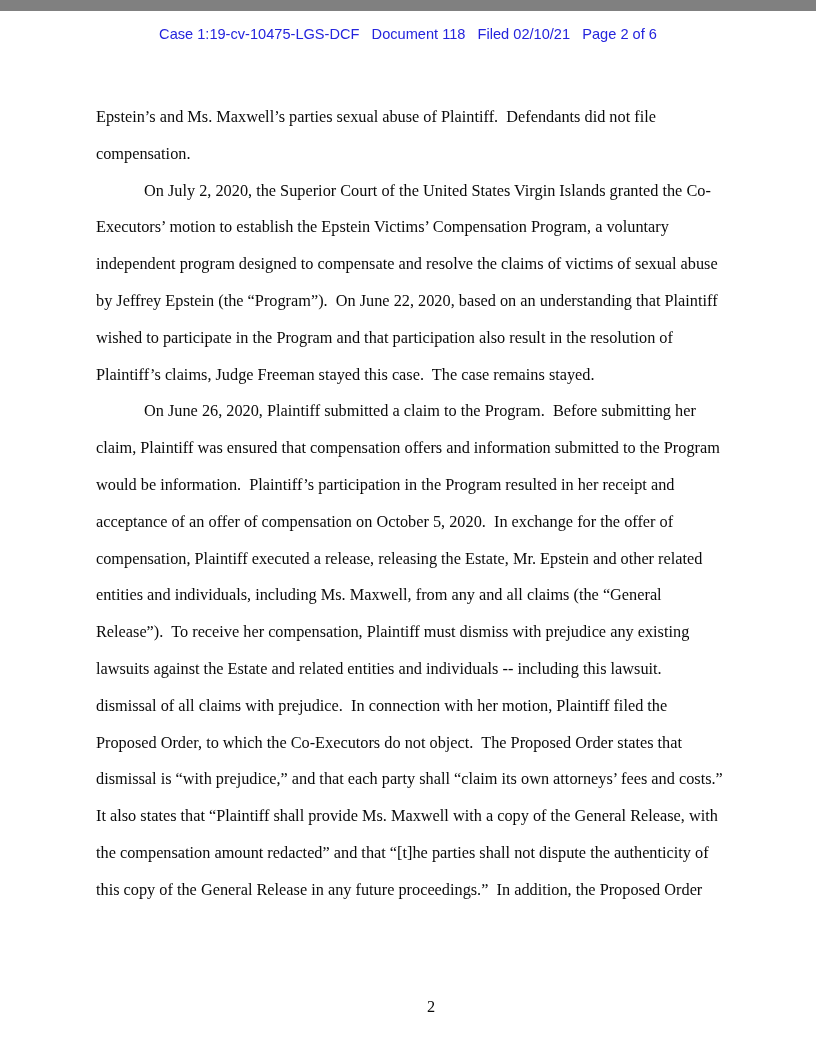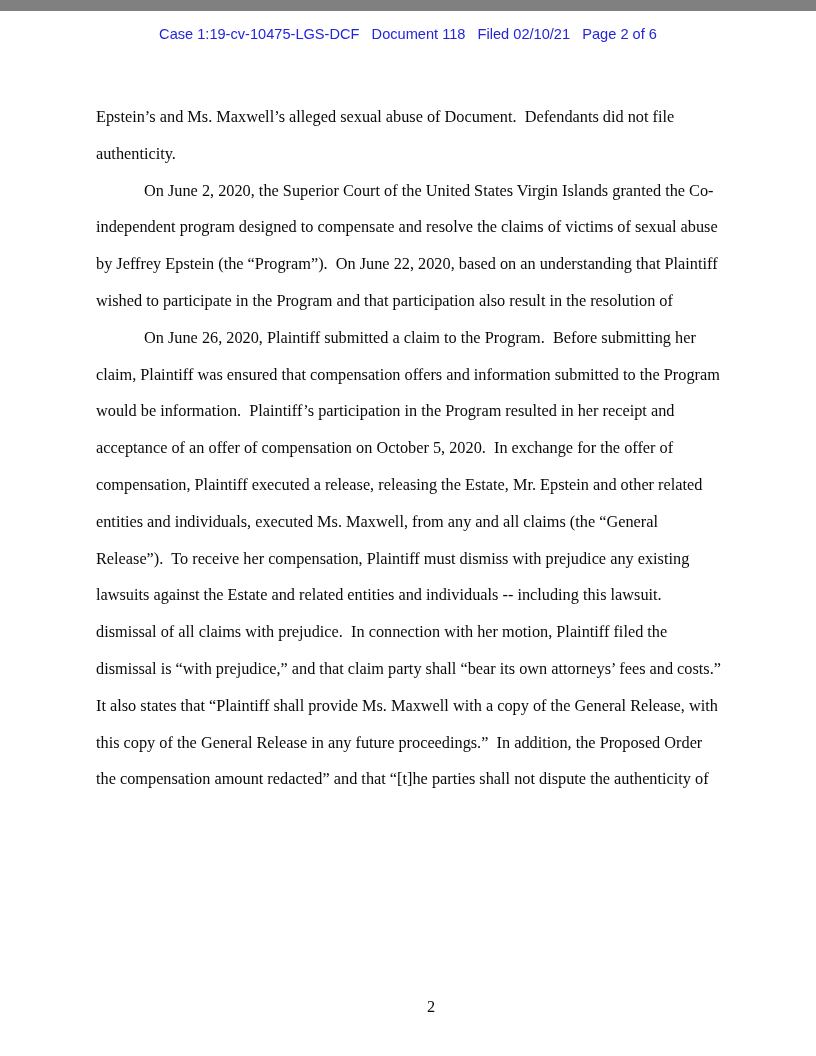--- a/index.html
+++ b/index.html
@@ -62,39 +62,42 @@
 </style>
 </head>
 <body>
 
 <div class="page">
 
   <div class="stamp">Case 1:19-cv-10475-LGS-DCF   Document 118   Filed 02/10/21   Page 2 of 6</div>
 
   <div class="doc-body">
 
-    <div class="tline">Epstein’s and Ms. Maxwell’s alleged sexual abuse of Document.  Defendants did not file</div>
-    <div class="tline">authenticity.</div>
+    <div class="tline">Epstein’s and Ms. Maxwell’s parties sexual abuse of Plaintiff.  Defendants did not file</div>
+    <div class="tline">compensation.</div>
 
-    <div class="tline indent">On June 2, 2020, the Superior Court of the United States Virgin Islands granted the Co-</div>
+    <div class="tline indent">On July 2, 2020, the Superior Court of the United States Virgin Islands granted the Co-</div>
+    <div class="tline">Executors’ motion to establish the Epstein Victims’ Compensation Program, a voluntary</div>
     <div class="tline">independent program designed to compensate and resolve the claims of victims of sexual abuse</div>
     <div class="tline">by Jeffrey Epstein (the “Program”).  On June 22, 2020, based on an understanding that Plaintiff</div>
     <div class="tline">wished to participate in the Program and that participation also result in the resolution of</div>
+    <div class="tline">Plaintiff’s claims, Judge Freeman stayed this case.  The case remains stayed.</div>
 
     <div class="tline indent">On June 26, 2020, Plaintiff submitted a claim to the Program.  Before submitting her</div>
     <div class="tline">claim, Plaintiff was ensured that compensation offers and information submitted to the Program</div>
     <div class="tline">would be information.  Plaintiff’s participation in the Program resulted in her receipt and</div>
     <div class="tline">acceptance of an offer of compensation on October 5, 2020.  In exchange for the offer of</div>
     <div class="tline">compensation, Plaintiff executed a release, releasing the Estate, Mr. Epstein and other related</div>
-    <div class="tline">entities and individuals, executed Ms. Maxwell, from any and all claims (the “General</div>
+    <div class="tline">entities and individuals, including Ms. Maxwell, from any and all claims (the “General</div>
     <div class="tline">Release”).  To receive her compensation, Plaintiff must dismiss with prejudice any existing</div>
     <div class="tline">lawsuits against the Estate and related entities and individuals -- including this lawsuit.</div>
 
     <div class="tline">dismissal of all claims with prejudice.  In connection with her motion, Plaintiff filed the</div>
-    <div class="tline">dismissal is “with prejudice,” and that claim party shall “bear its own attorneys’ fees and costs.”</div>
+    <div class="tline">Proposed Order, to which the Co-Executors do not object.  The Proposed Order states that</div>
+    <div class="tline">dismissal is “with prejudice,” and that each party shall “claim its own attorneys’ fees and costs.”</div>
     <div class="tline">It also states that “Plaintiff shall provide Ms. Maxwell with a copy of the General Release, with</div>
+    <div class="tline">the compensation amount redacted” and that “[t]he parties shall not dispute the authenticity of</div>
     <div class="tline">this copy of the General Release in any future proceedings.”  In addition, the Proposed Order</div>
-    <div class="tline">the compensation amount redacted” and that “[t]he parties shall not dispute the authenticity of</div>
   </div>
 
   <div class="pagenum">2</div>
 
 </div>
 
 </body></html>

